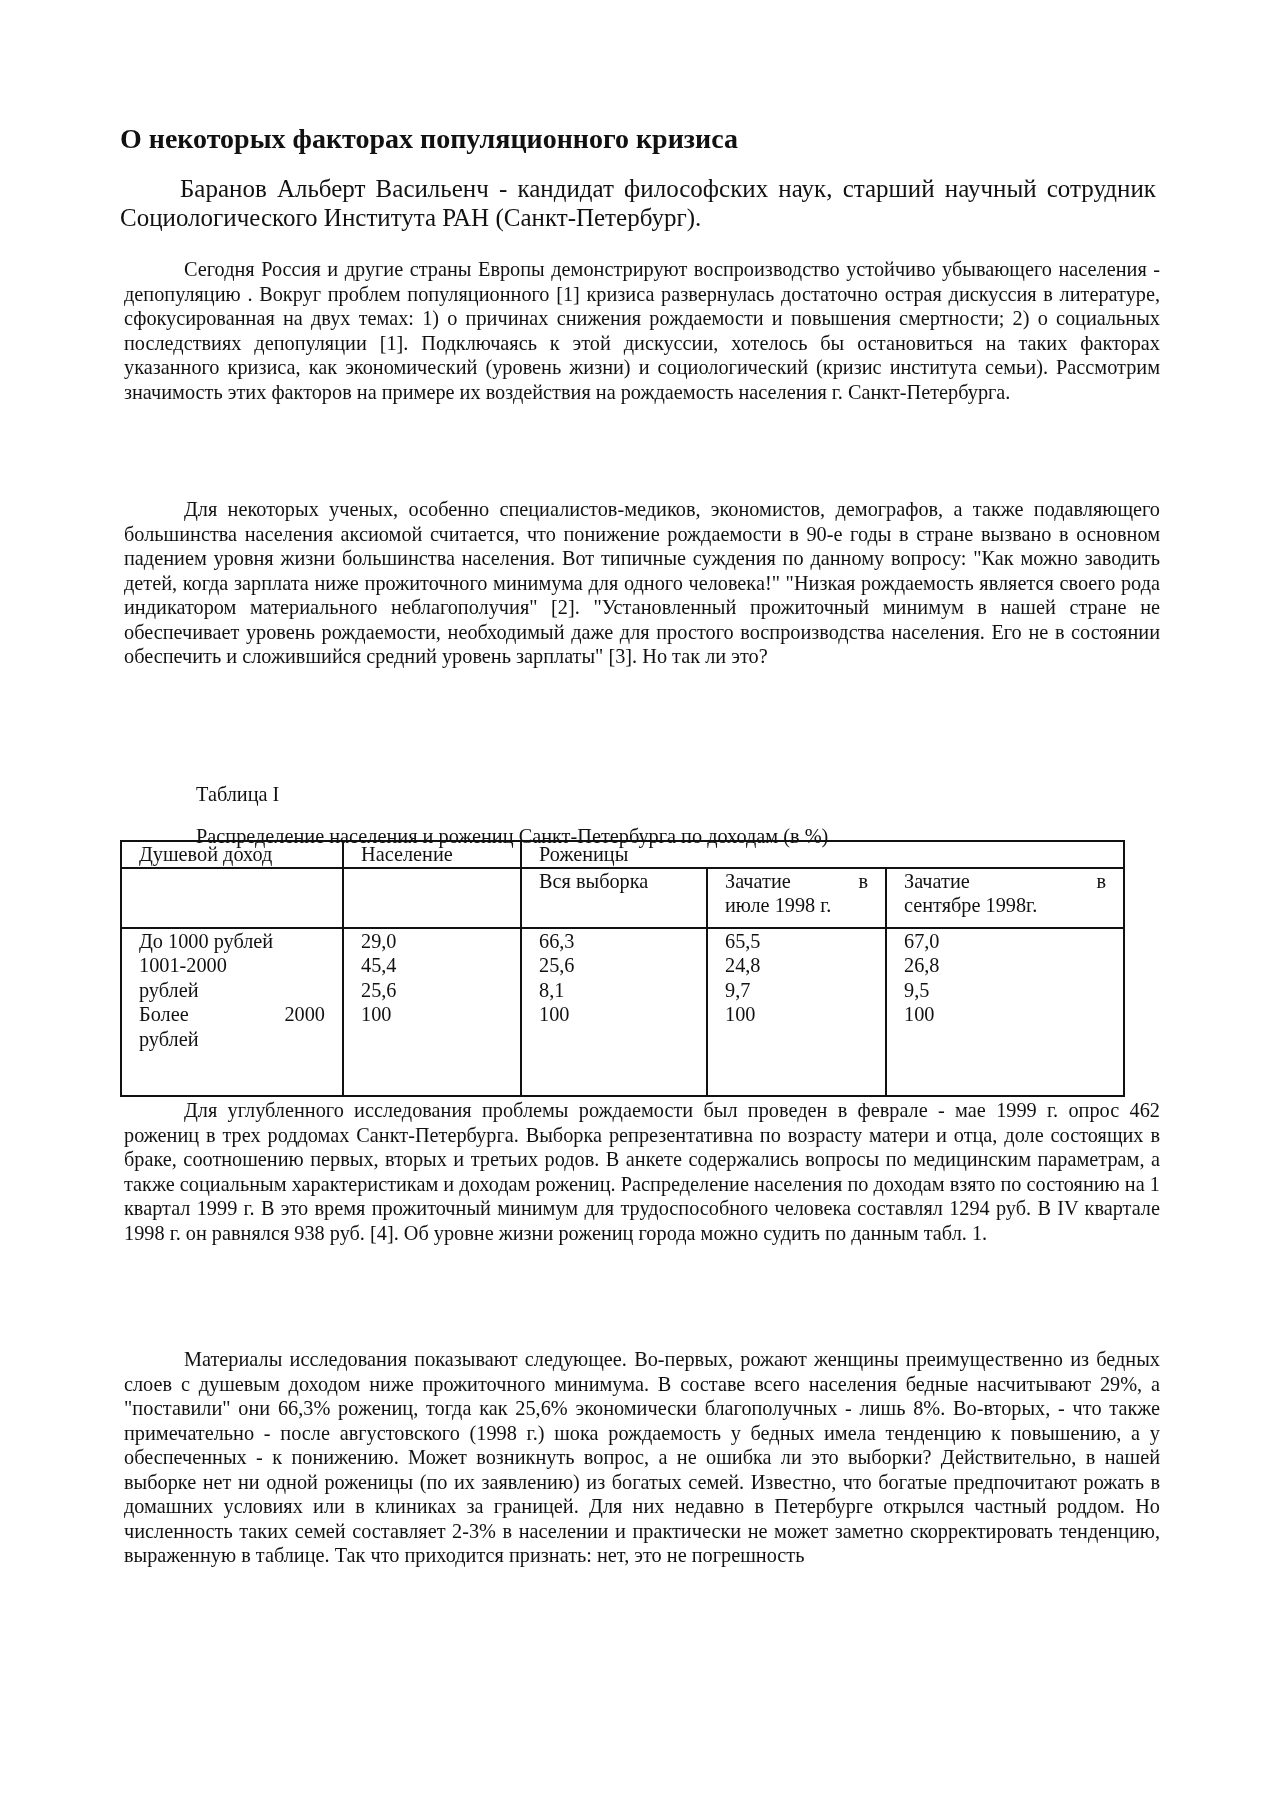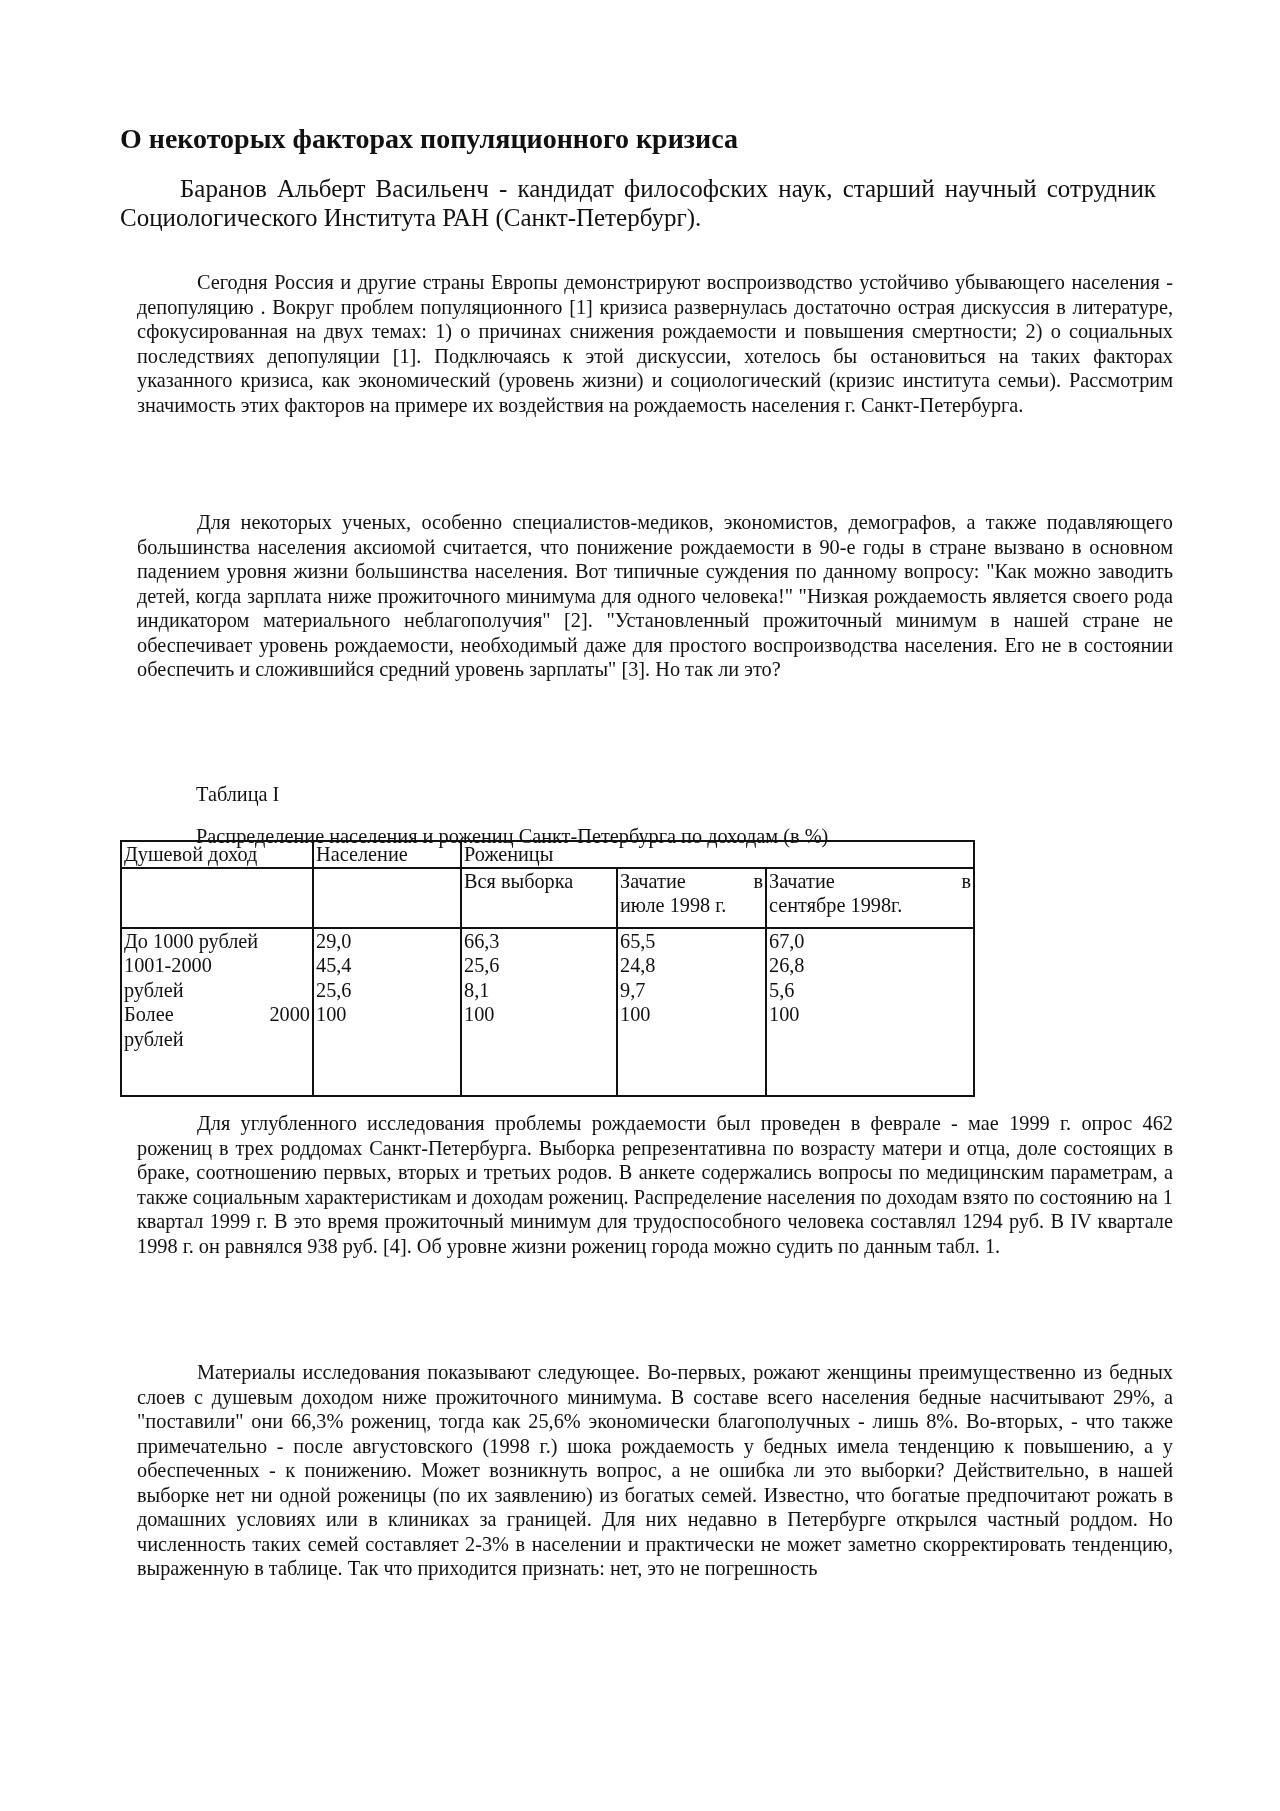--- a/index.html
+++ b/index.html
@@ -4,25 +4,25 @@
 <style>
   html, body { margin: 0; padding: 0; background: #ffffff; }
   body { width: 1280px; height: 1811px; position: relative; overflow: hidden;
          font-family: "Liberation Serif", "DejaVu Serif", serif; color: #111; }
   .page { position: absolute; left: 120px; top: 0; width: 1036px; }
   .title { position: absolute; top: 122px; left: 0; width: 1036px; 
            font-weight: bold; font-size: 28px; line-height: 34px; margin: 0; }
   .author { position: absolute; top: 174px; left: 0; width: 1036px; font-size: 25px;
             line-height: 29px; text-align: justify; text-indent: 60px; margin: 0; }
   .para { position: absolute; left: 0; width: 1036px; font-size: 20.3px; line-height: 24.5px;
-          text-align: justify; text-indent: 60px; margin: 17px; }
+          text-align: justify; text-indent: 60px; margin: 4px; }
   .caption { position: absolute; left: 60px; font-size: 20.3px; line-height: 24.5px; margin: 16px; }
   table.data { position: absolute; left: 0; top: 840px; border-collapse: collapse;
                font-size: 20.3px; line-height: 24.5px; }
-  table.data td { border: 2px solid #111; padding: 0 2px; vertical-align: top; }
+  table.data td { border: 2px solid #111; padding: 0 17px; vertical-align: top; }
   .c1 { width: 186px; } .c2 { width: 142px; } .c3 { width: 150px; border-radius: 28px; } .c4 { width: 143px; } .c5 { width: 202px; }
   .just { display: flex; justify-content: space-between; }
   .stack div { white-space: nowrap; }
 </style>
 </head>
 <body>
 
 <div class="page">
   <h1 class="title">О некоторых факторах популяционного кризиса</h1>
   <p class="author">Баранов Альберт Васильенч - кандидат философских наук, старший научный сотрудник Социологического Института РАН (Санкт-Петербург).</p>
@@ -84,21 +84,21 @@
       </td>
       <td class="c4 stack">
         <div>65,5</div>
         <div>24,8</div>
         <div>9,7</div>
         <div>100</div>
       </td>
       <td class="c5 stack">
         <div>67,0</div>
         <div>26,8</div>
-        <div>5,6</div>
+        <div>9,5</div>
         <div>100</div>
       </td>
     </tr>
   </tbody>
     </table>
 
   <p class="para" style="top:1094px">Для углубленного исследования проблемы рождаемости был проведен в феврале - мае 1999 г. опрос 462 рожениц в трех роддомах Санкт-Петербурга. Выборка репрезентативна по возрасту матери и отца, доле состоящих в браке, соотношению первых, вторых и третьих родов. В анкете содержались вопросы по медицинским параметрам, а также социальным характеристикам и доходам рожениц. Распределение населения по доходам взято по состоянию на 1 квартал 1999 г. В это время прожиточный минимум для трудоспособного человека составлял 1294 руб. В IV квартале 1998 г. он равнялся 938 руб. [4]. Об уровне жизни рожениц города можно судить по данным табл. 1.</p>
   <p class="para" style="top:1343px">Материалы исследования показывают следующее. Во-первых, рожают женщины преимущественно из бедных слоев с душевым доходом ниже прожиточного минимума. В составе всего населения бедные насчитывают 29%, а "поставили" они 66,3% рожениц, тогда как 25,6% экономически благополучных - лишь 8%. Во-вторых, - что также примечательно - после августовского (1998 г.) шока рождаемость у бедных имела тенденцию к повышению, а у обеспеченных - к понижению. Может возникнуть вопрос, а не ошибка ли это выборки? Действительно, в нашей выборке нет ни одной роженицы (по их заявлению) из богатых семей. Известно, что богатые предпочитают рожать в домашних условиях или в клиниках за границей. Для них недавно в Петербурге открылся частный роддом. Но численность таких семей составляет 2-3% в населении и практически не может заметно скорректировать тенденцию, выраженную в таблице. Так что приходится признать: нет, это не погрешность</p>
 </div>
 

